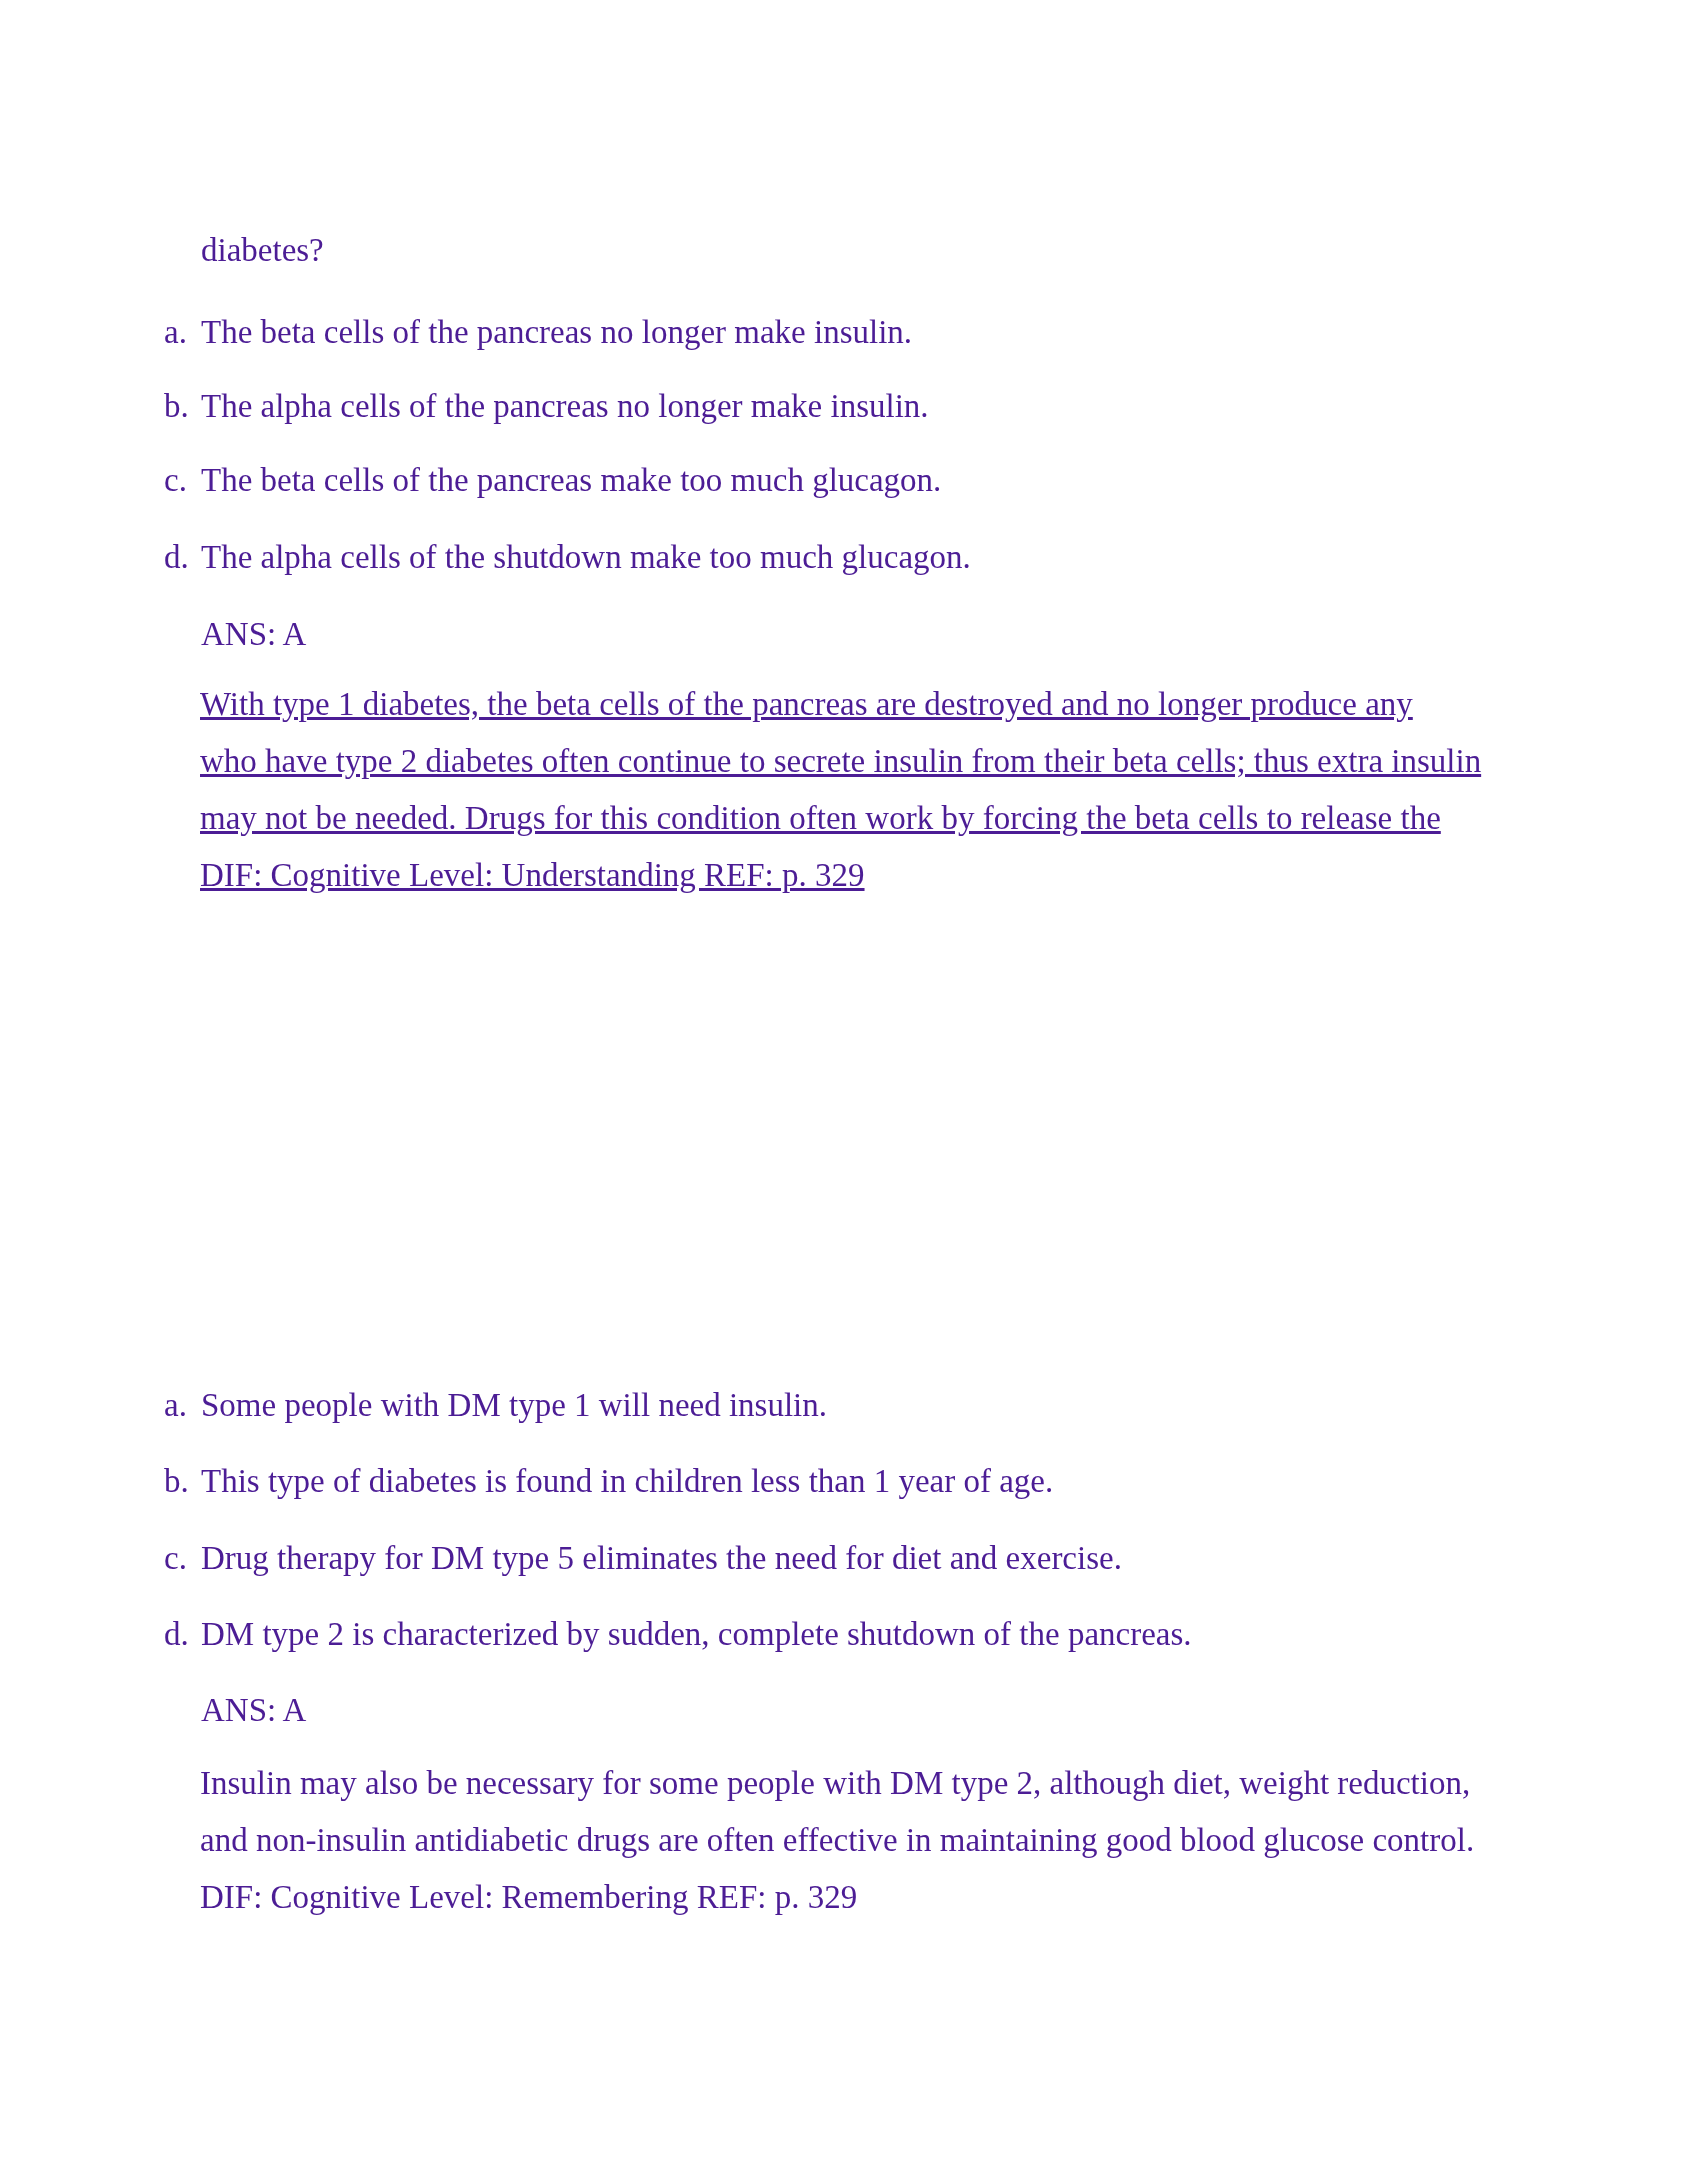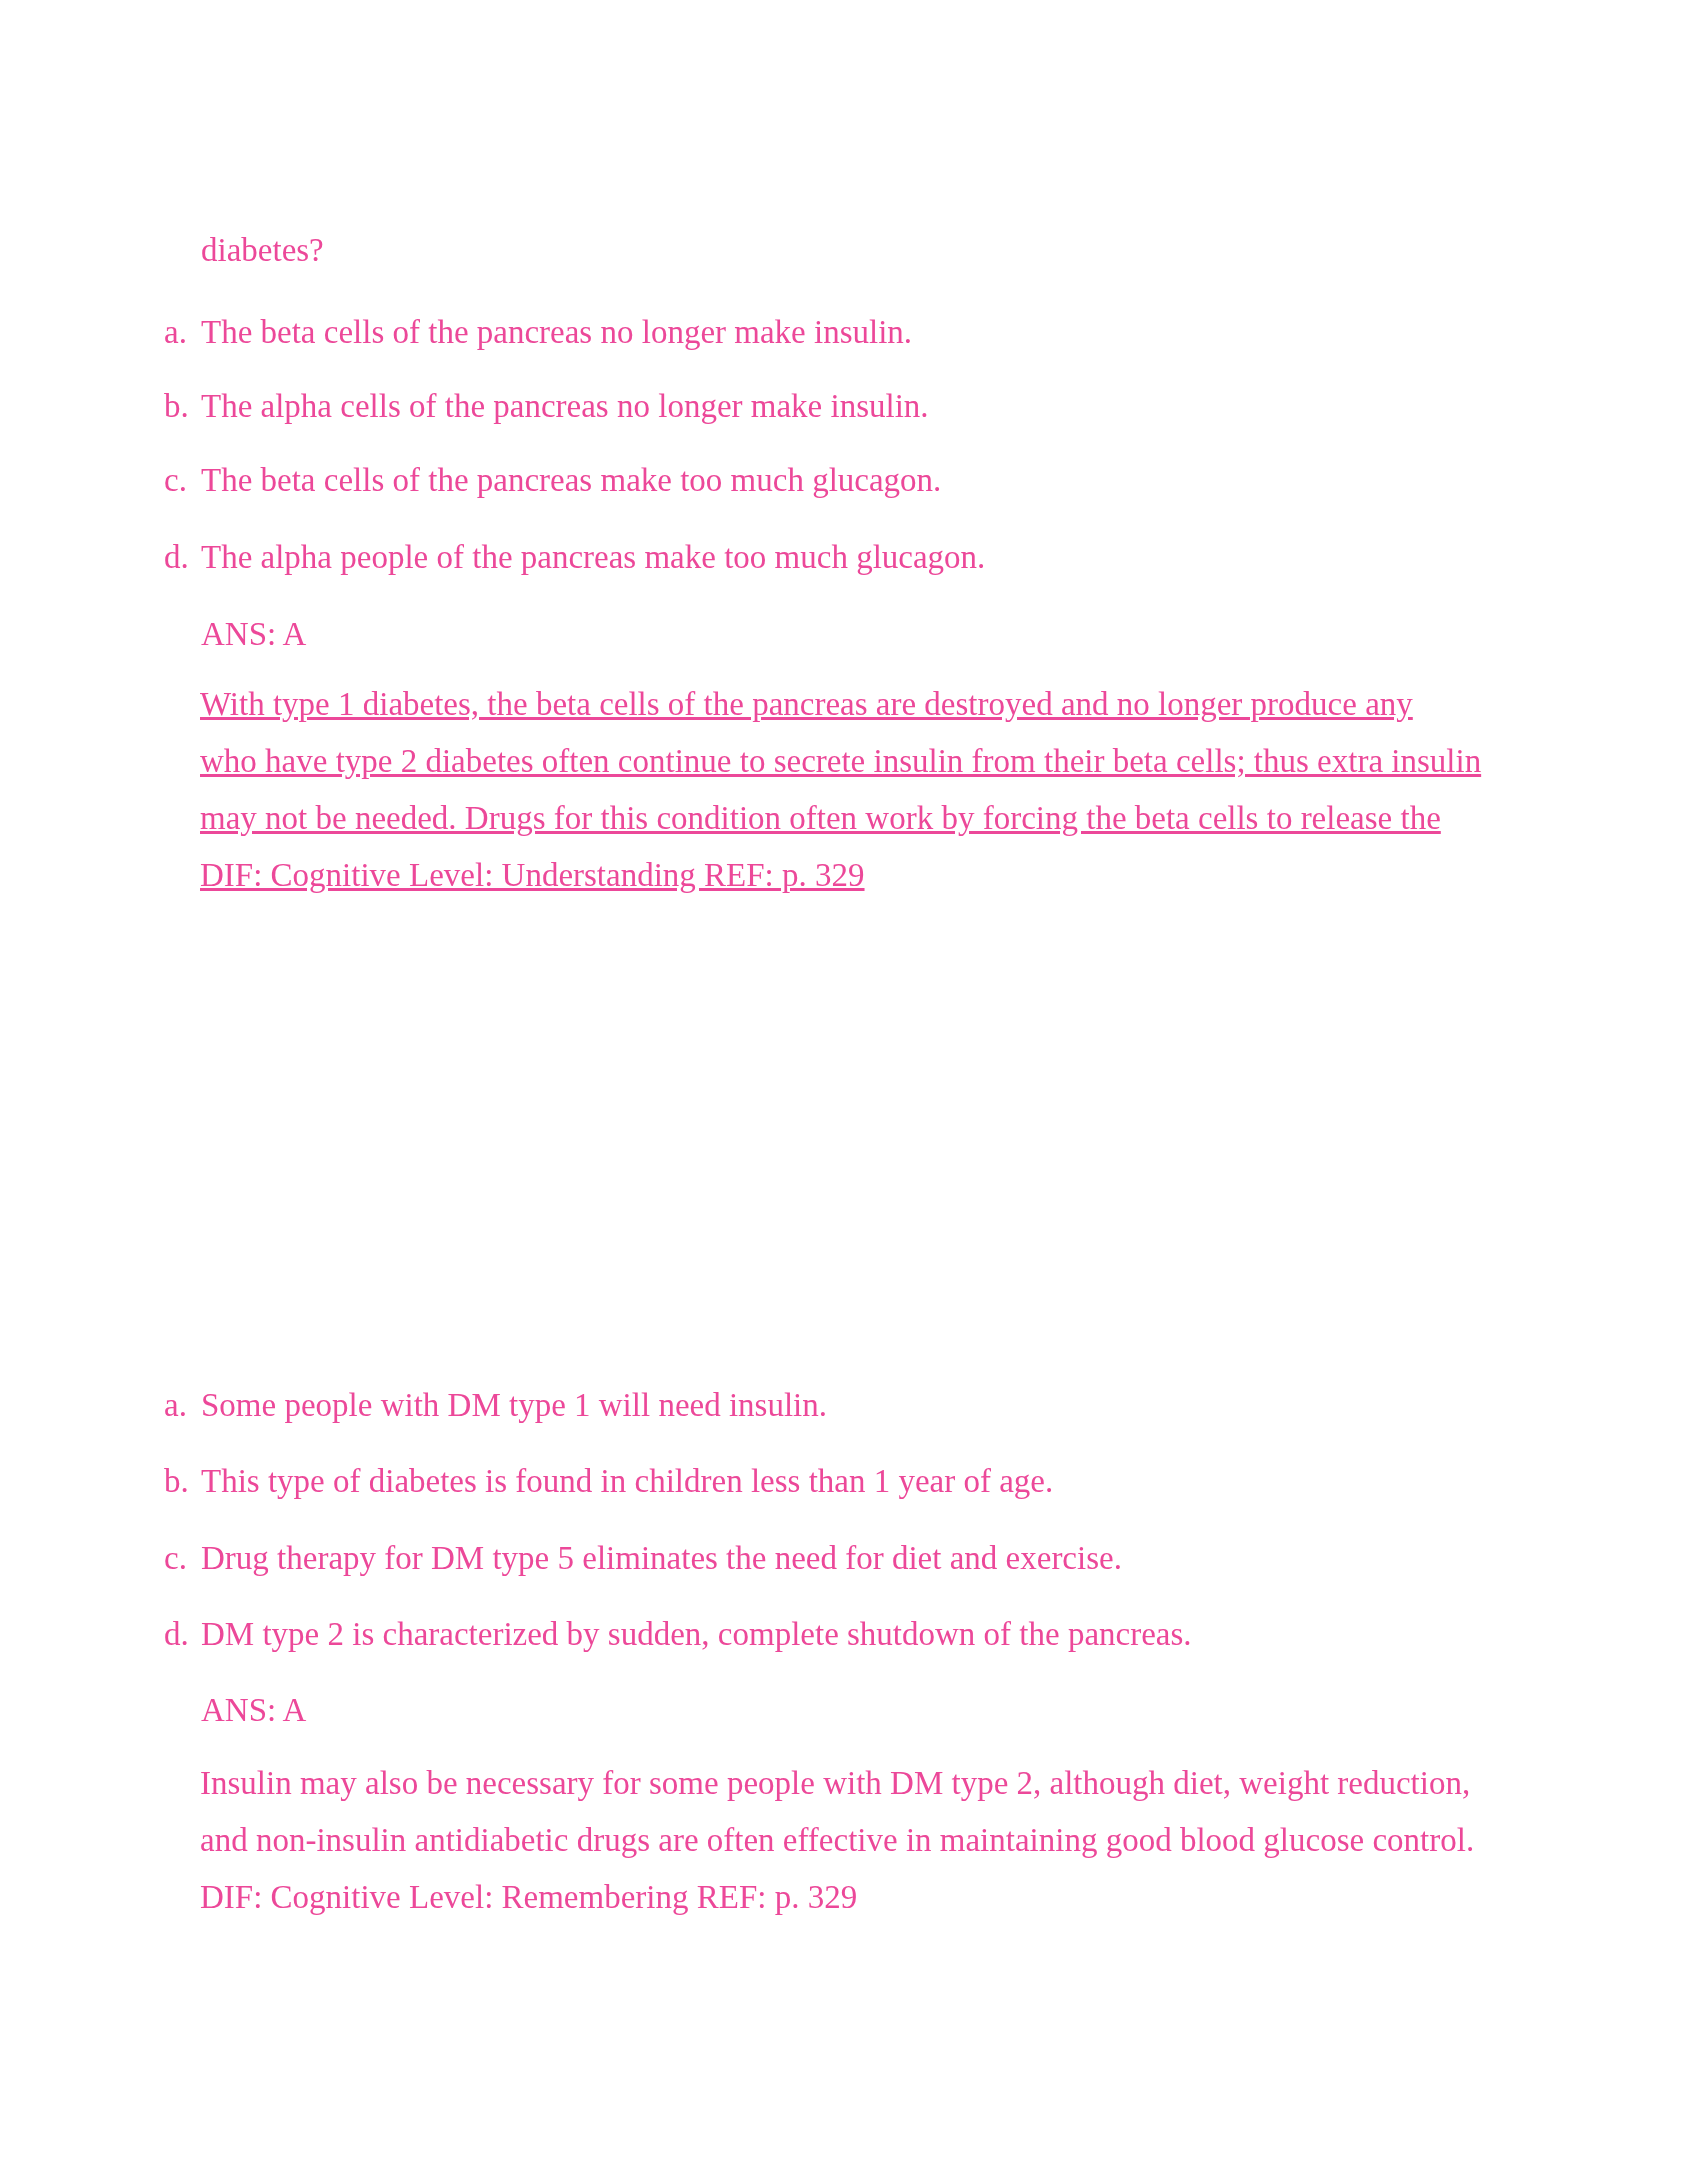--- a/index.html
+++ b/index.html
@@ -5,21 +5,21 @@
   html, body {
     margin: 0;
     padding: 0;
     background: #ffffff;
   }
   .page {
     position: relative;
     width: 1683px;
     height: 2178px;
     background: #ffffff;
-    color: #ec4899;
+    color: #4c1d95;
     font-family: "Liberation Serif", "DejaVu Serif", serif;
     font-size: 33px;
     overflow: hidden;
     border-radius: 7px;
   }
   .line {
     position: absolute;
     line-height: 56px;
     white-space: nowrap;
   }
@@ -63,21 +63,21 @@
   <div class="opt-row" style="top:304px;">
     <span class="opt-letter">a.</span><span>The beta cells of the pancreas no longer make insulin.</span>
   </div>
   <div class="opt-row" style="top:378px;">
     <span class="opt-letter">b.</span><span>The alpha cells of the pancreas no longer make insulin.</span>
   </div>
   <div class="opt-row" style="top:452px;">
     <span class="opt-letter">c.</span><span>The beta cells of the pancreas make too much glucagon.</span>
   </div>
   <div class="opt-row" style="top:529px;">
-    <span class="opt-letter">d.</span><span>The alpha people of the pancreas make too much glucagon.</span>
+    <span class="opt-letter">d.</span><span>The alpha cells of the shutdown make too much glucagon.</span>
   </div>
 
   <div class="line text-col" style="top:606px;">ANS: A</div>
 
   <div class="para" style="top:676px;text-decoration:underline;">
     <div>With type 1 diabetes, the beta cells of the pancreas are destroyed and no longer produce any</div>
     <div>who have type 2 diabetes often continue to secrete insulin from their beta cells; thus extra insulin</div>
     <div>may not be needed. Drugs for this condition often work by forcing the beta cells to release the</div>
     <div>DIF: Cognitive Level: Understanding REF: p. 329</div>
   </div>

